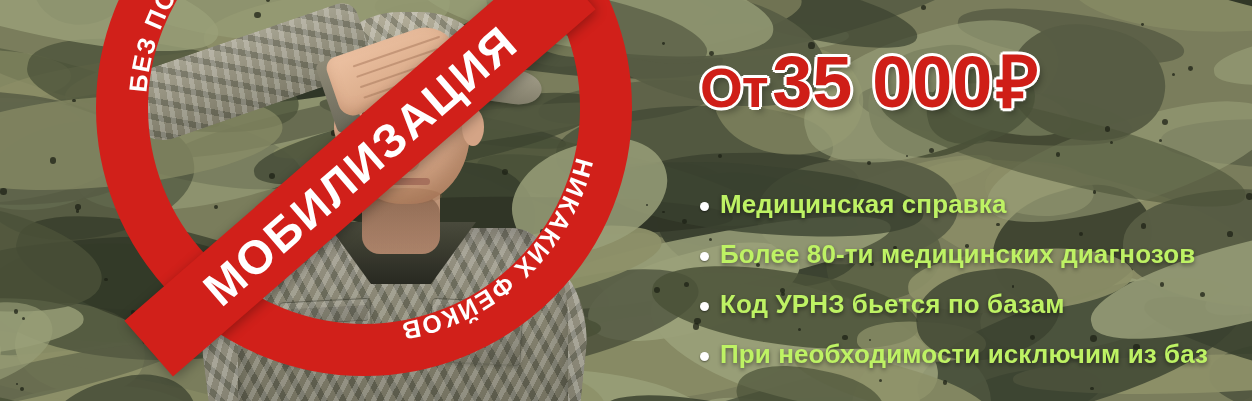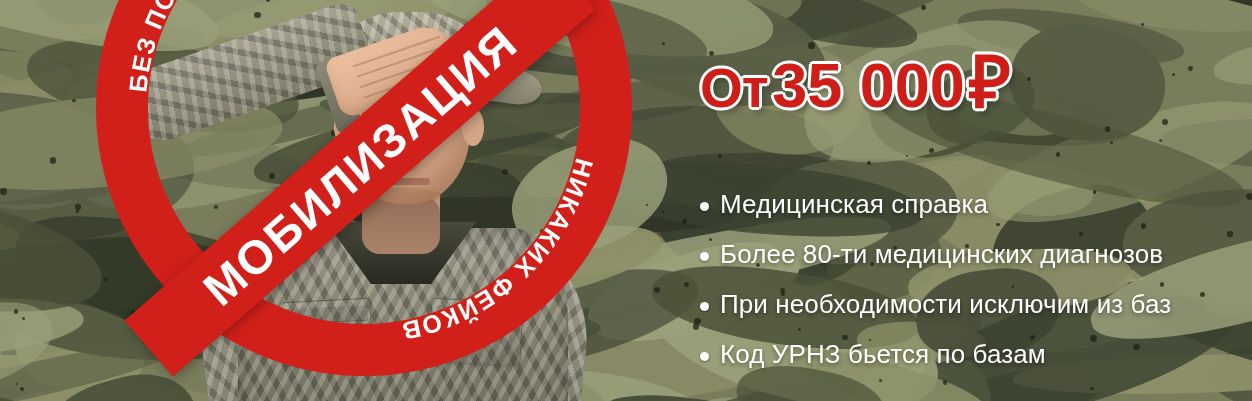--- a/index.html
+++ b/index.html
@@ -171,35 +171,35 @@
     white-space:nowrap; line-height:1;
     color:#cf1e17; font-weight:700;
     text-shadow:
       -2px -2px 0 #fff,  2px -2px 0 #fff,
       -2px  2px 0 #fff,  2px  2px 0 #fff,
       -3px  0   0 #fff,  3px  0   0 #fff,
        0   -3px 0 #fff,  0    3px 0 #fff,
        4px  5px 6px rgba(0,0,0,.30);
   }
   #price .pre{ font-size:55px; letter-spacing:-1px; }
-  #price .amount{ font-size:63px; letter-spacing:0px; }
+  #price .amount{ font-size:72px; letter-spacing:0px; }
   #price .cur{ font-size:72px; }
 
   #bullets{ position:absolute; left:8px; top:190px; width:552px; }
   .bullet{
     display:flex; align-items:flex-start; gap:11px;
     margin-bottom:21px; white-space:nowrap;
   }
   .dot{
     width:9px; height:9px; border-radius:50%;
     background:#fff; margin-top:12px; flex:0 0 auto;
     box-shadow:0 1px 2px rgba(0,0,0,.45);
   }
   .btxt{
-    color:#ffffff; font-weight:400; font-size:26px; line-height:1.12;
+    color:#bef264; font-weight:700; font-size:26px; line-height:1.12;
     letter-spacing:.1px;
     text-shadow:0 2px 4px rgba(0,0,0,.45);
   }
 </style>
 </head>
 <body>
 
 <div id="banner">
 
   <div class="camo-base">
@@ -493,22 +493,22 @@
         <div class="bullet">
           <span class="dot"></span>
           <span class="btxt">Медицинская справка</span>
         </div>
         <div class="bullet">
           <span class="dot"></span>
           <span class="btxt">Более 80-ти медицинских диагнозов</span>
         </div>
         <div class="bullet">
           <span class="dot"></span>
-          <span class="btxt">При необходимости исключим из баз</span>
+          <span class="btxt">Код УРНЗ бьется по базам</span>
         </div>
         <div class="bullet">
           <span class="dot"></span>
-          <span class="btxt">Код УРНЗ бьется по базам</span>
+          <span class="btxt">При необходимости исключим из баз</span>
         </div>
       </div>
 
   </div>
 </div>
 
 </body></html>

